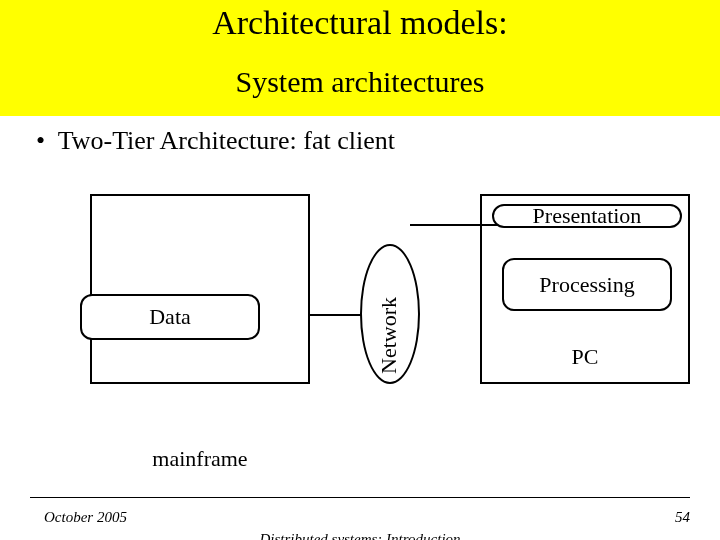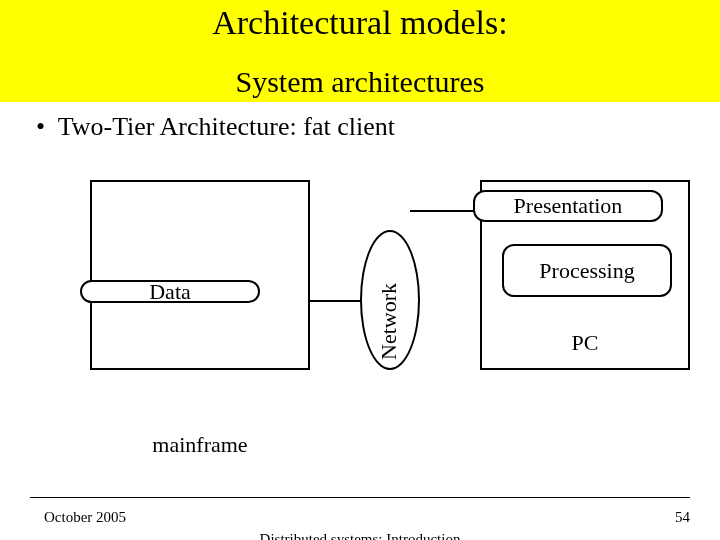--- a/index.html
+++ b/index.html
@@ -8,21 +8,21 @@
     width: 720px;
     height: 540px;
     background: #fff;
     font-family: "Times New Roman", Times, serif;
     position: relative;
     color: #000;
   }
   .titlebar {
     background: #ffff00;
     width: 100%;
-    padding: 4px 0 4px 0;
+    padding: 4px 0 18px 0;
     text-align: center;
   }
   .title1 { font-size: 34px; line-height: 1.1; }
   .title2 { font-size: 30px; line-height: 1.1; margin-top: 24px; }
   .bullet {
     font-size: 26px;
     margin: 10px 15px 0 36px;
   }
   .diagram {
     position: relative;
@@ -85,20 +85,21 @@
   .mainframe-caption { left: 130px; top: 218px; width: 140px; margin-top: 44px; }
   .pc-caption { left: 545px; top: 160px; width: 80px; }
   .footer {
     position: absolute;
     left: 0; right: 0; bottom: 14px;
     display: flex;
     justify-content: space-between;
     align-items: center;
     padding: 0 30px 0 44px;
     font-size: 15px;
+    font-style: italic;
   }
   .footer-center {
     position: absolute;
     left: 50%;
     transform: translateX(-50%);
     margin-top: 44px;
   }
   .hr {
     position: absolute;
     left: 30px; right: 30px;
@@ -119,28 +120,28 @@
   •&nbsp; <span>Two-Tier Architecture: fat client</span>
 </div>
 
 <div class="diagram" style="margin-top:28px;">
 
   <div class="connector" style="left:310px; top:130px; width:60px;"></div>
 
   <div class="connector" style="left:410px; top:40px; width:120px;"></div>
 
   <div class="box mainframe-box"></div>
-  <div class="round-label" style="left:80px; top:110px; width:180px; height:23px;text-align:right;">Data</div>
+  <div class="round-label" style="left:80px; top:110px; width:180px; height:46px;text-align:right;">Data</div>
   <div class="caption mainframe-caption">mainframe</div>
 
   <div class="network-oval"></div>
   <div class="network-text">Network</div>
 
   <div class="box pc-box"></div>
-  <div class="round-label" style="left:473px; top:20px; width:190px; height:32px;">Presentation</div>
+  <div class="round-label" style="left:492px; top:20px; width:190px; height:24px;">Presentation</div>
   <div class="round-label" style="left:502px; top:74px; width:170px; height:53px;">Processing</div>
   <div class="caption pc-caption">PC</div>
 
 </div>
 
 <div class="hr"></div>
 <div class="footer">
   <span>October 2005</span>
   <span class="footer-center">Distributed systems: Introduction</span>
   <span>54</span>

